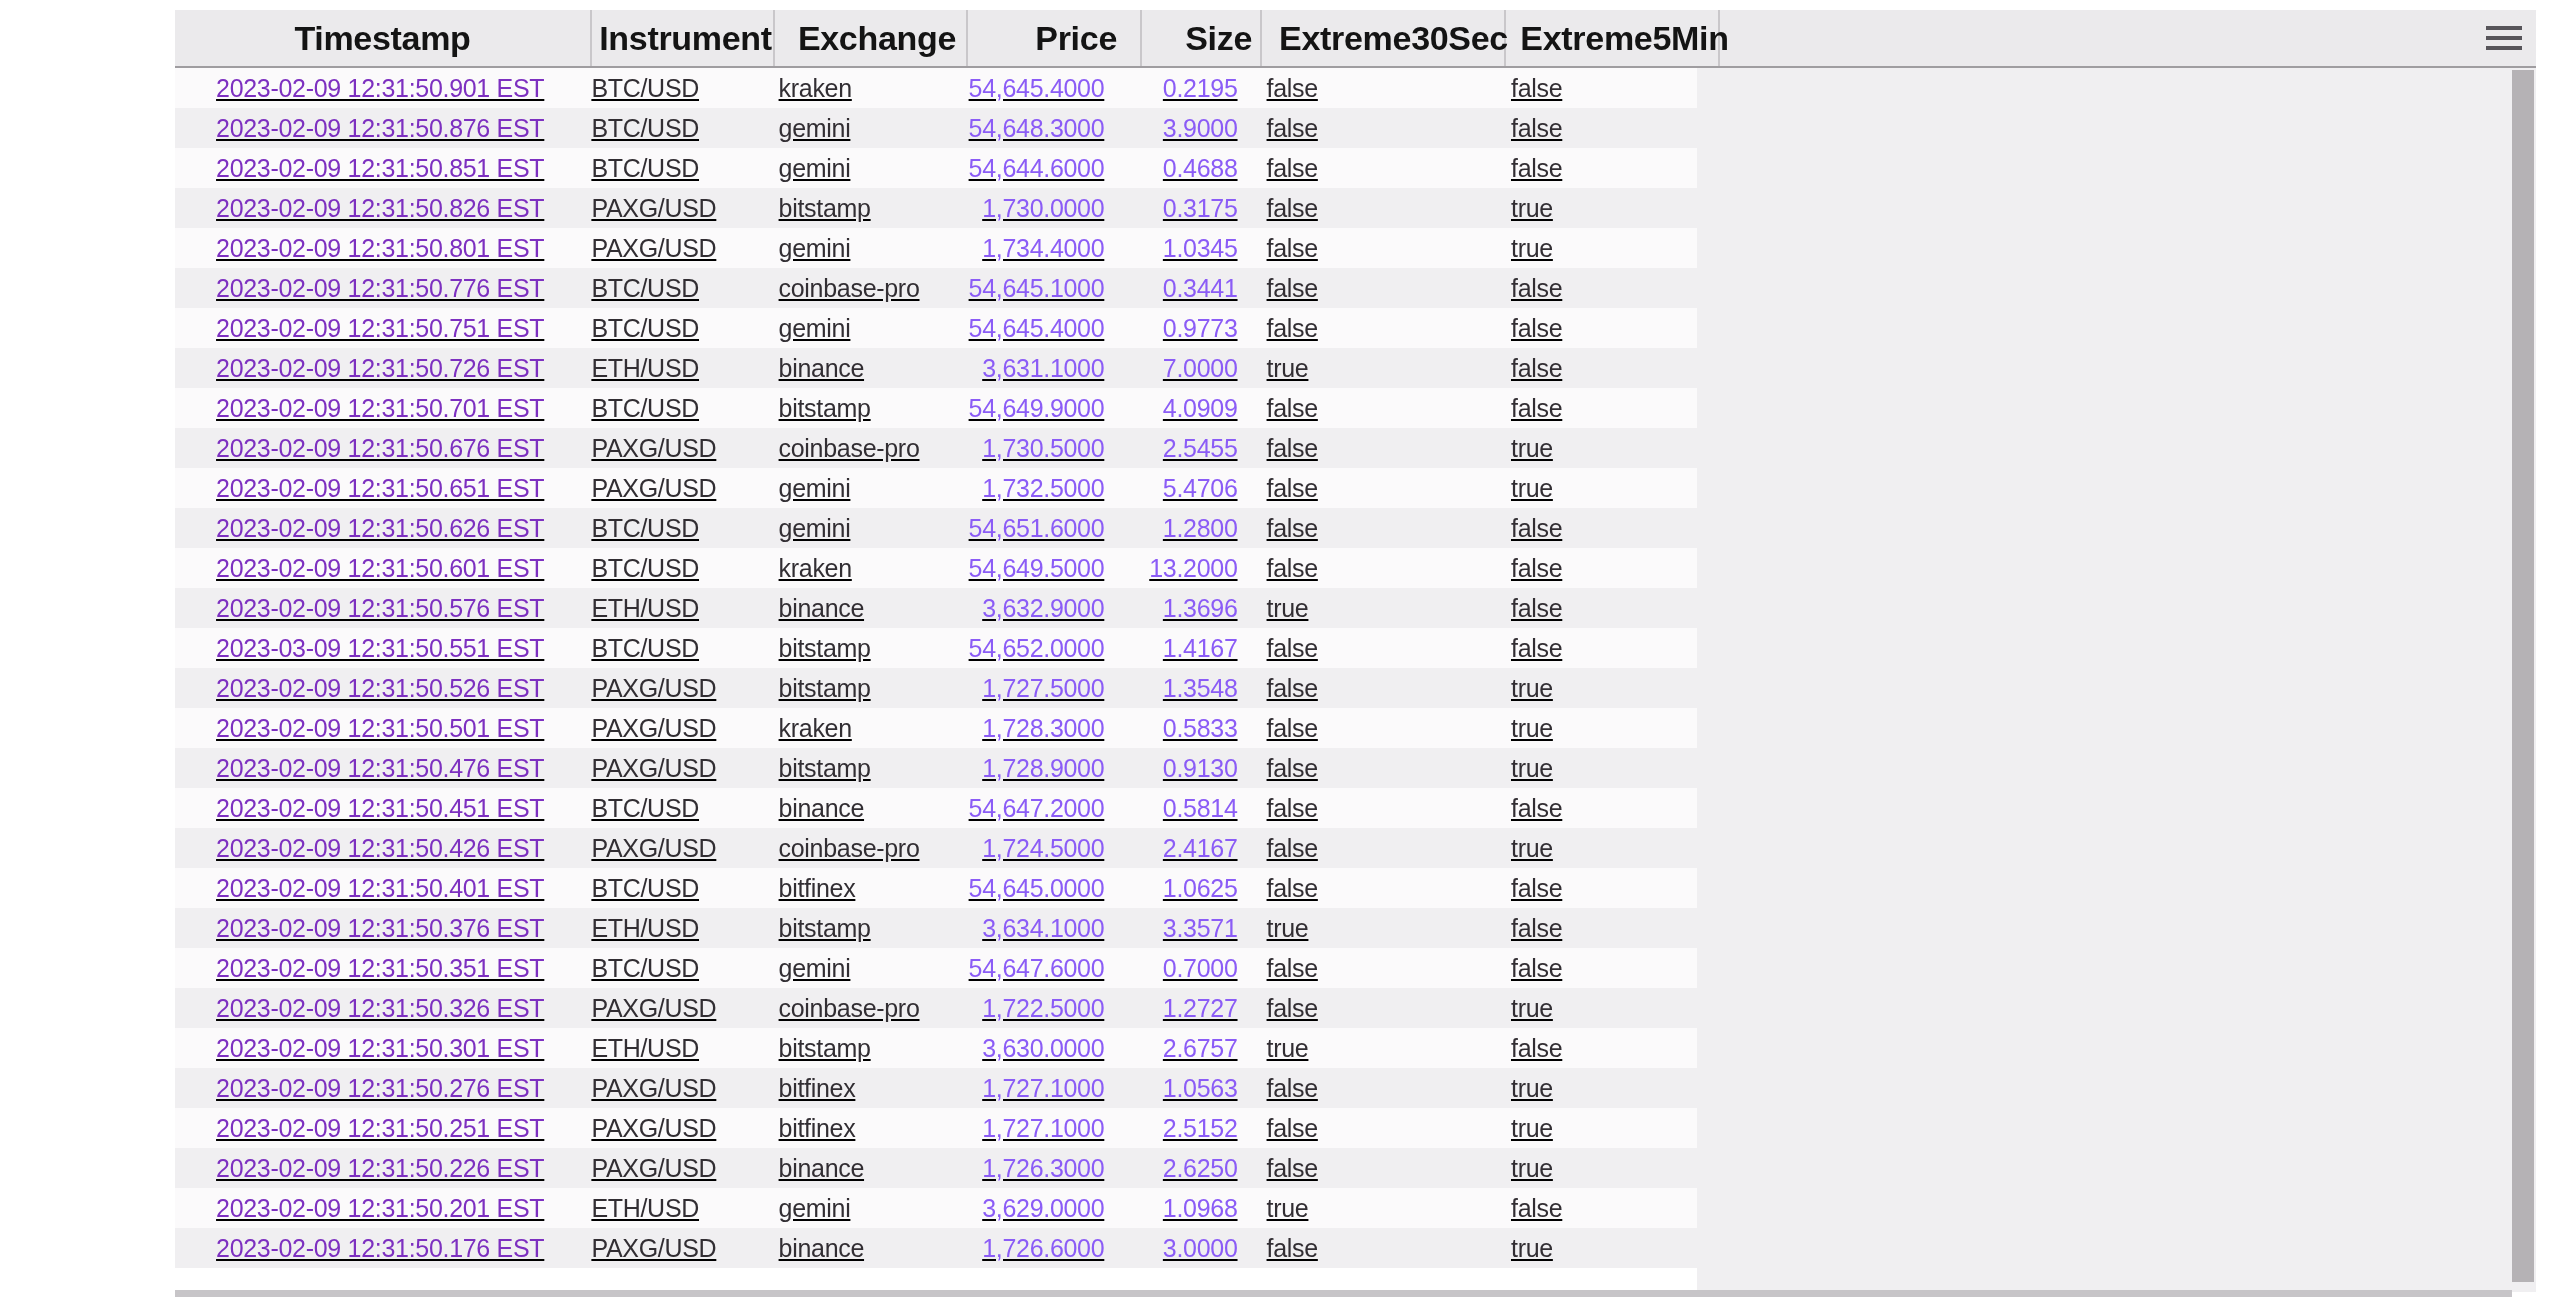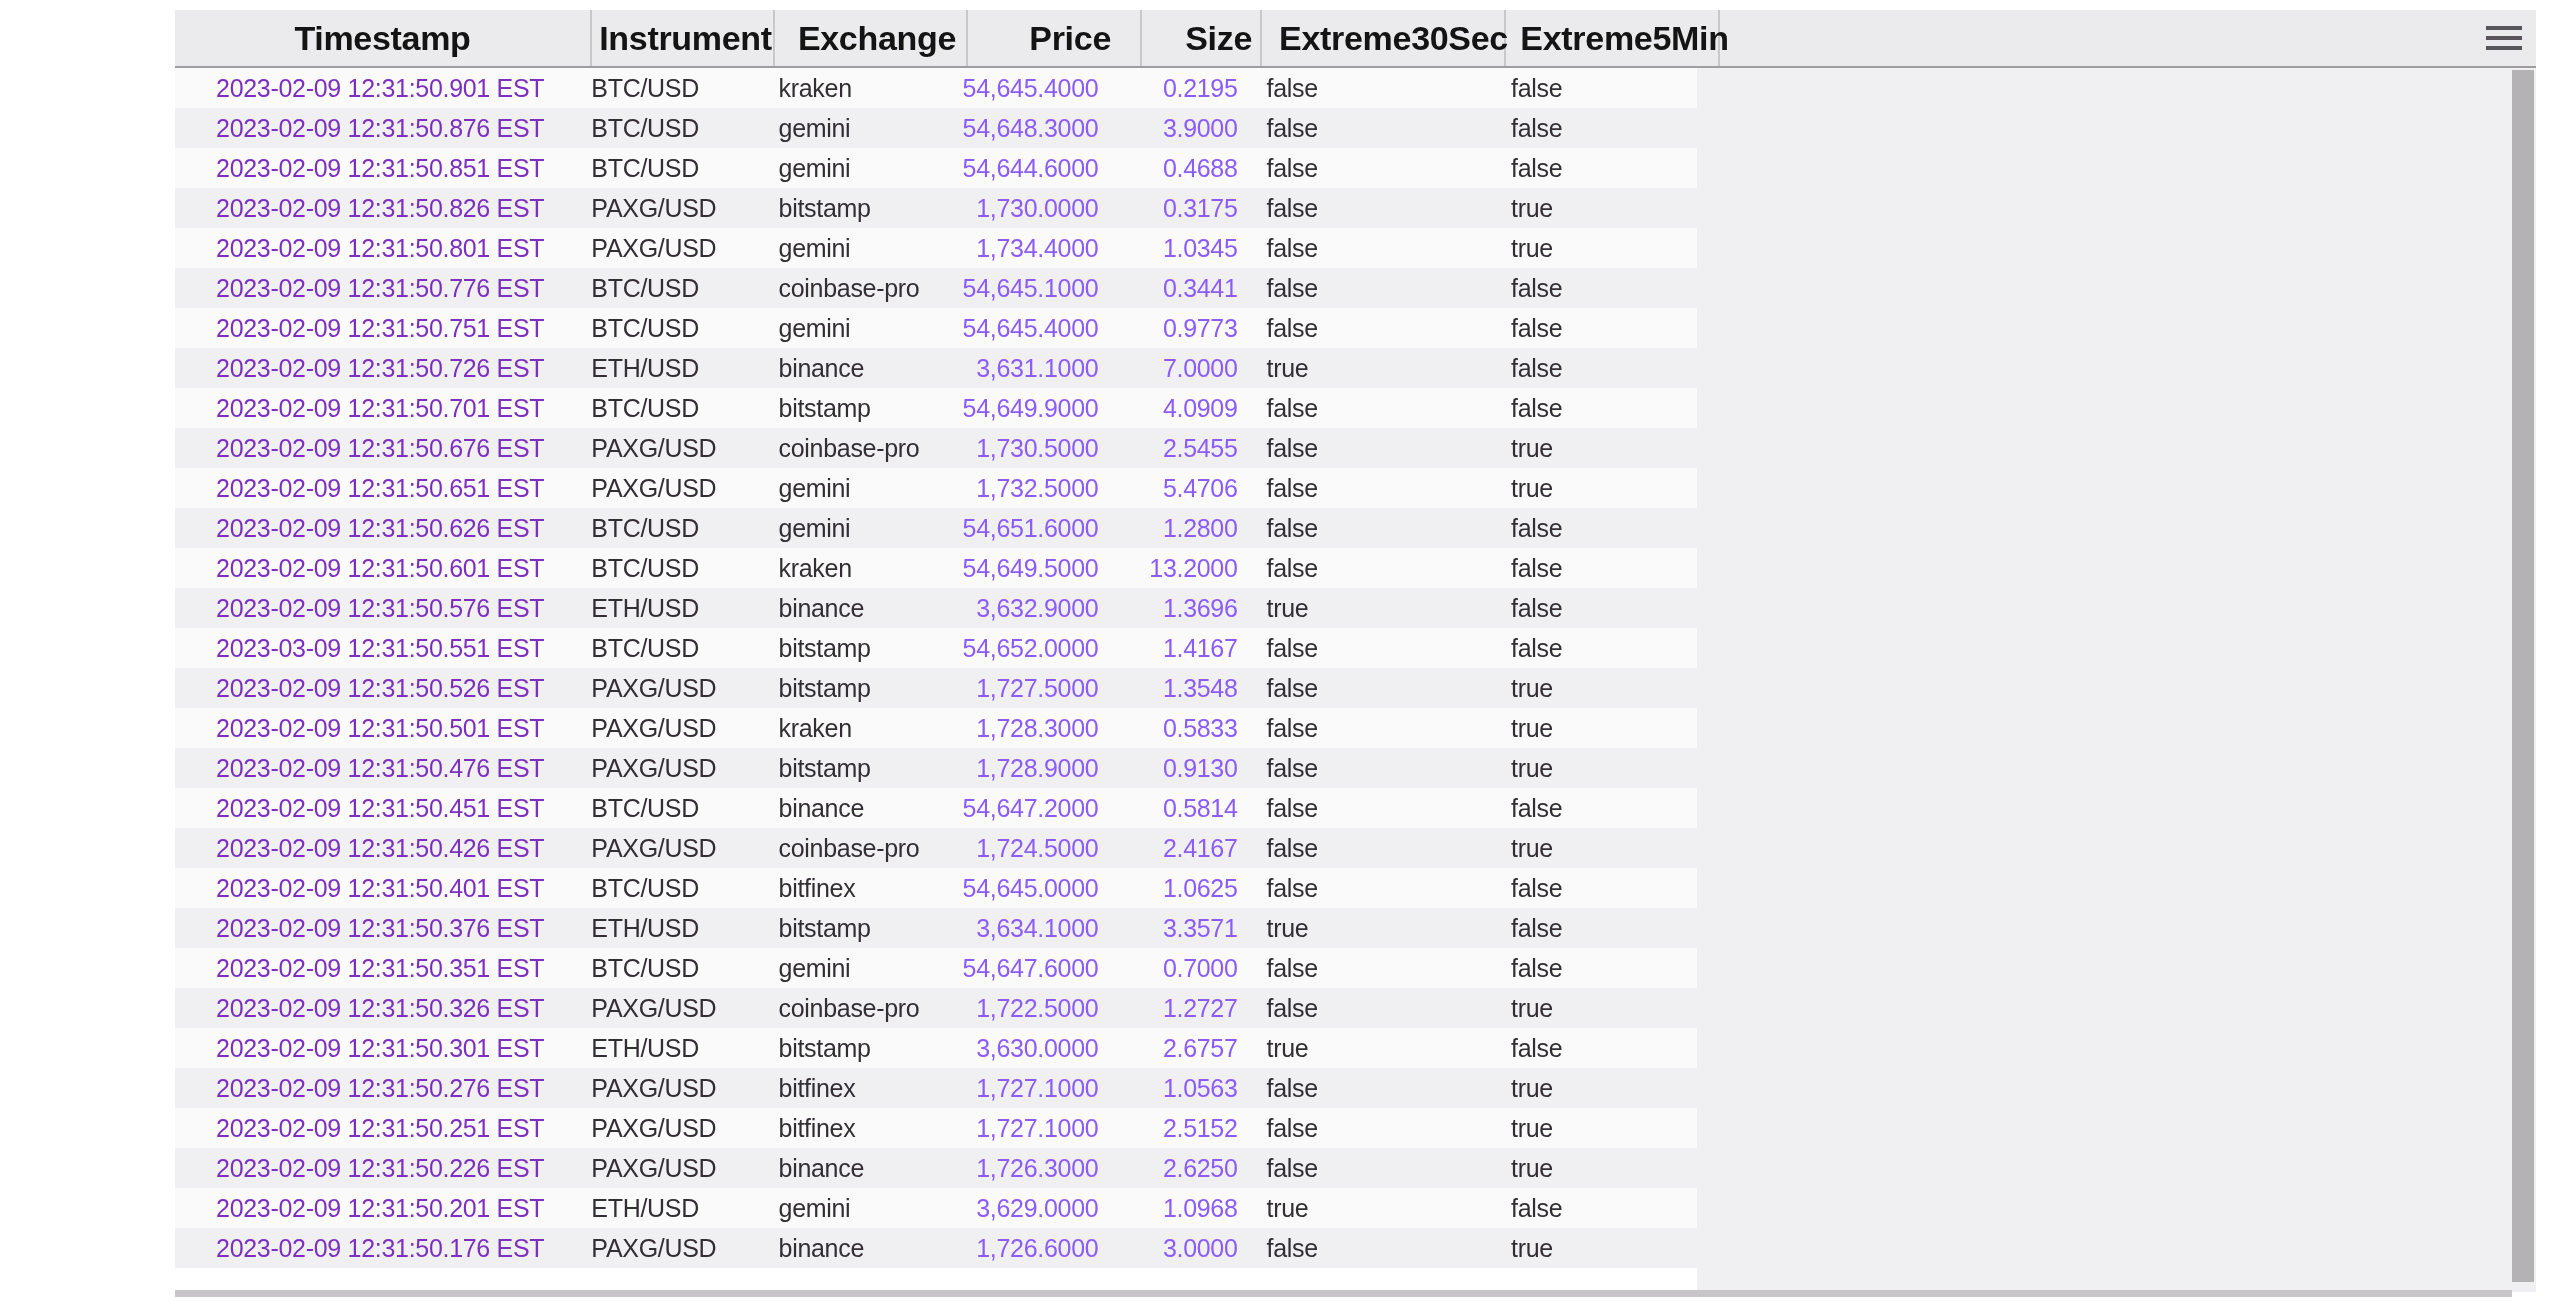--- a/index.html
+++ b/index.html
@@ -32,36 +32,36 @@
     white-space: nowrap;
   }
   
   .right-fill {
     position: absolute;
     left: 1697px; top: 68px;
     width: 839px; height: 1224px;
     background: #f0eff1;
   }
   
-  .grid-body { position: absolute; left: 175px; top: 68px; width: 1522px; }
+  .grid-body { position: absolute; left: 175px; top: 68px; width: 1522px; text-decoration: underline; }
   .row { display: flex; width: 1522px; height: 40px; align-items: stretch; }
   .row-a { background: #fbfafb; }
   .row-b { background: #f0eff1; }
   .cell {
     display: flex; align-items: center;
     font-size: 25px; color: #322e33;
     box-sizing: border-box;
     white-space: nowrap;
     overflow: hidden;
   }
   
   .col-timestamp    { width: 417px; justify-content: center; }
   .col-instrument   { width: 183px; padding-left: 6px; }
   .col-exchange     { width: 193px; padding-left: 13px; }
-  .col-price        { width: 174px; justify-content: flex-end; padding-right: 29px; }
+  .col-price        { width: 174px; justify-content: flex-end; padding-right: 23px; }
   .col-size         { width: 120px; justify-content: flex-end; padding-right: 8px; }
   .col-extreme30sec { width: 244px; padding-left: 21px; }
   .col-extreme5min  { width: 214px; padding-left: 25px; }
   
   .c-ts  { color: #7d30c0; }
   .c-num { color: #8b5cf6; }
 
   
   .menu-btn {
     position: absolute;

